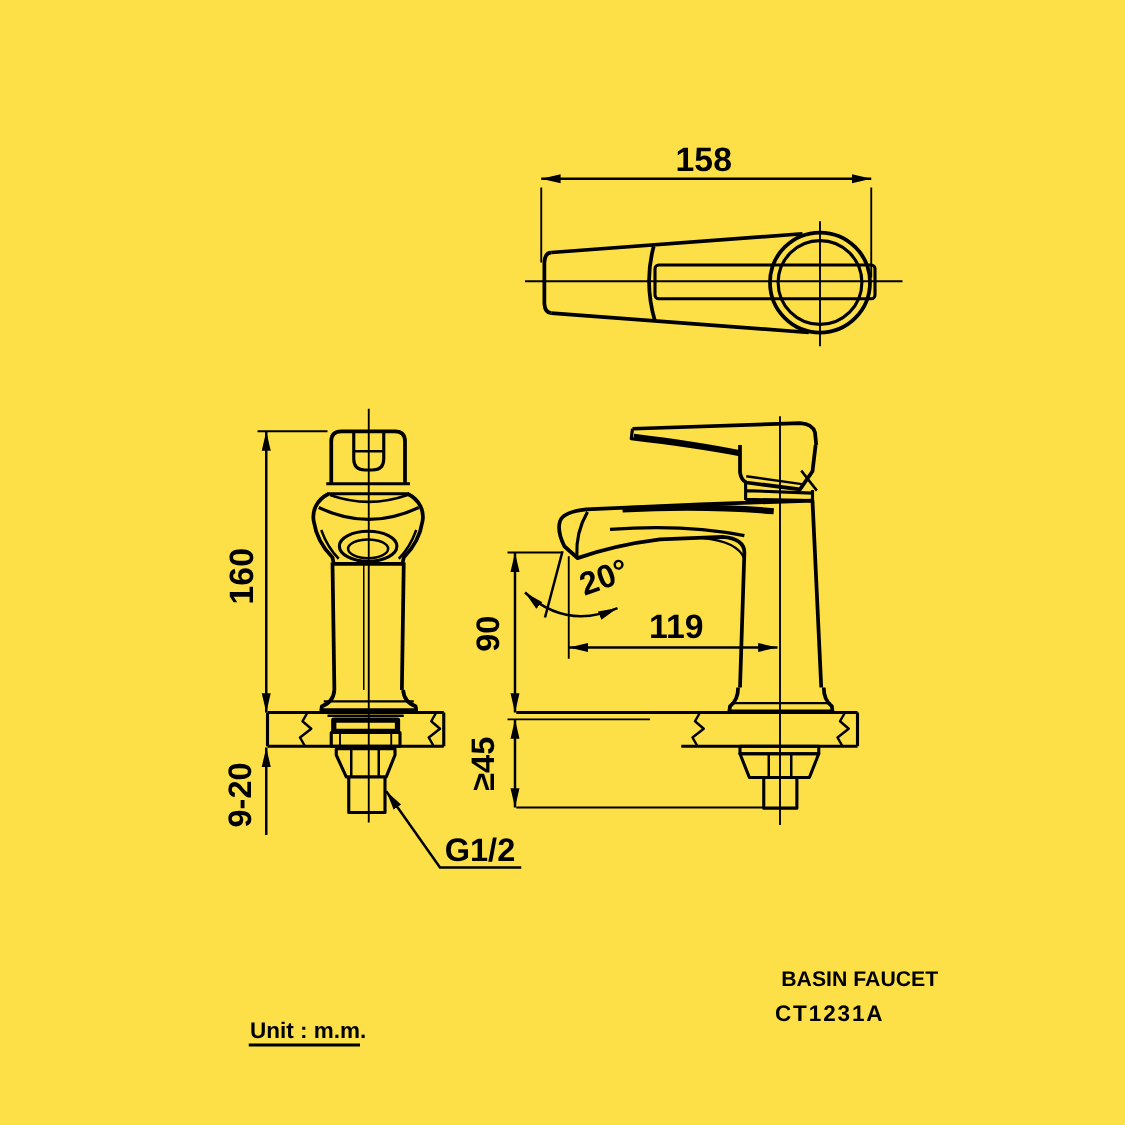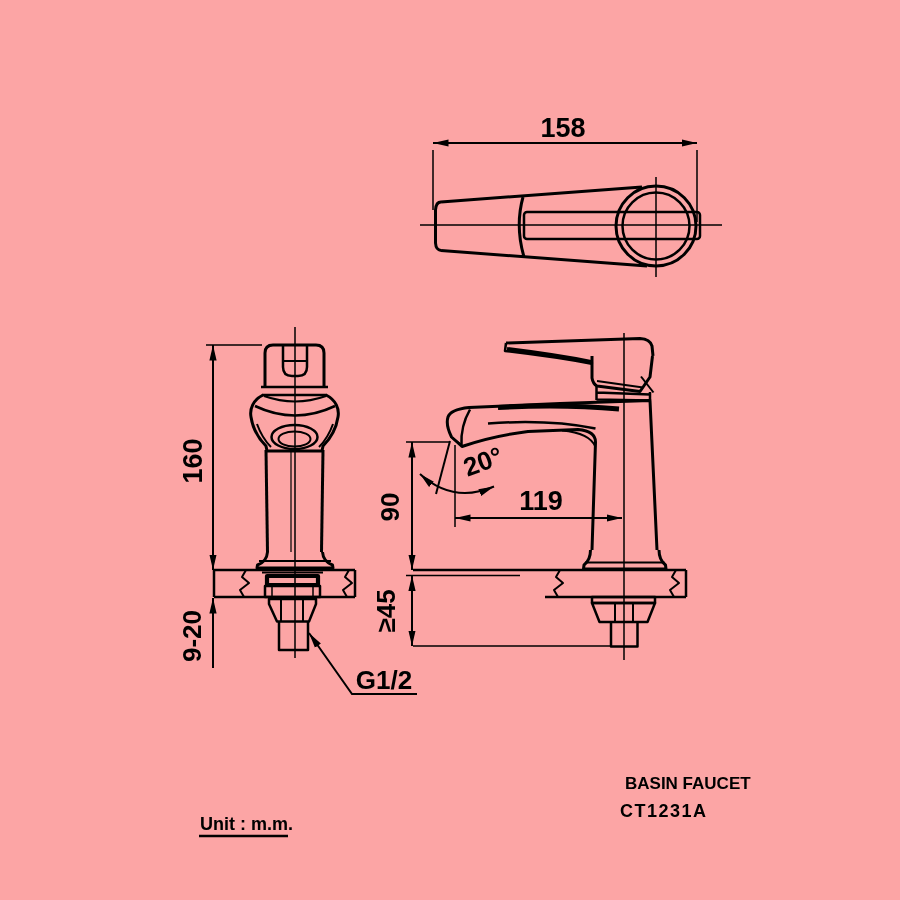--- a/index.html
+++ b/index.html
@@ -1,16 +1,16 @@
 <!DOCTYPE html>
 <html><head>
 <meta charset="utf-8">
 <style>
   html,body{margin:0;padding:0;background:#ffffff;}
-  .stage{width:900px;height:900px;background:#fca5a5;position:relative;overflow:hidden;
+  .stage{width:900px;height:900px;background:#fde047;position:relative;overflow:hidden;
          font-family:"Liberation Sans", sans-serif;}
   svg{display:block;}
   .ln{stroke:#000;fill:none;stroke-linecap:butt;stroke-linejoin:round;}
   .w1{stroke-width:1.5;}
   .w2{stroke-width:2;}
   .w25{stroke-width:2.5;}
   .w3{stroke-width:3;}
   .w4{stroke-width:4.2;}
   .w5{stroke-width:5;}
   .dim{stroke:#000;stroke-width:2;fill:none;}

